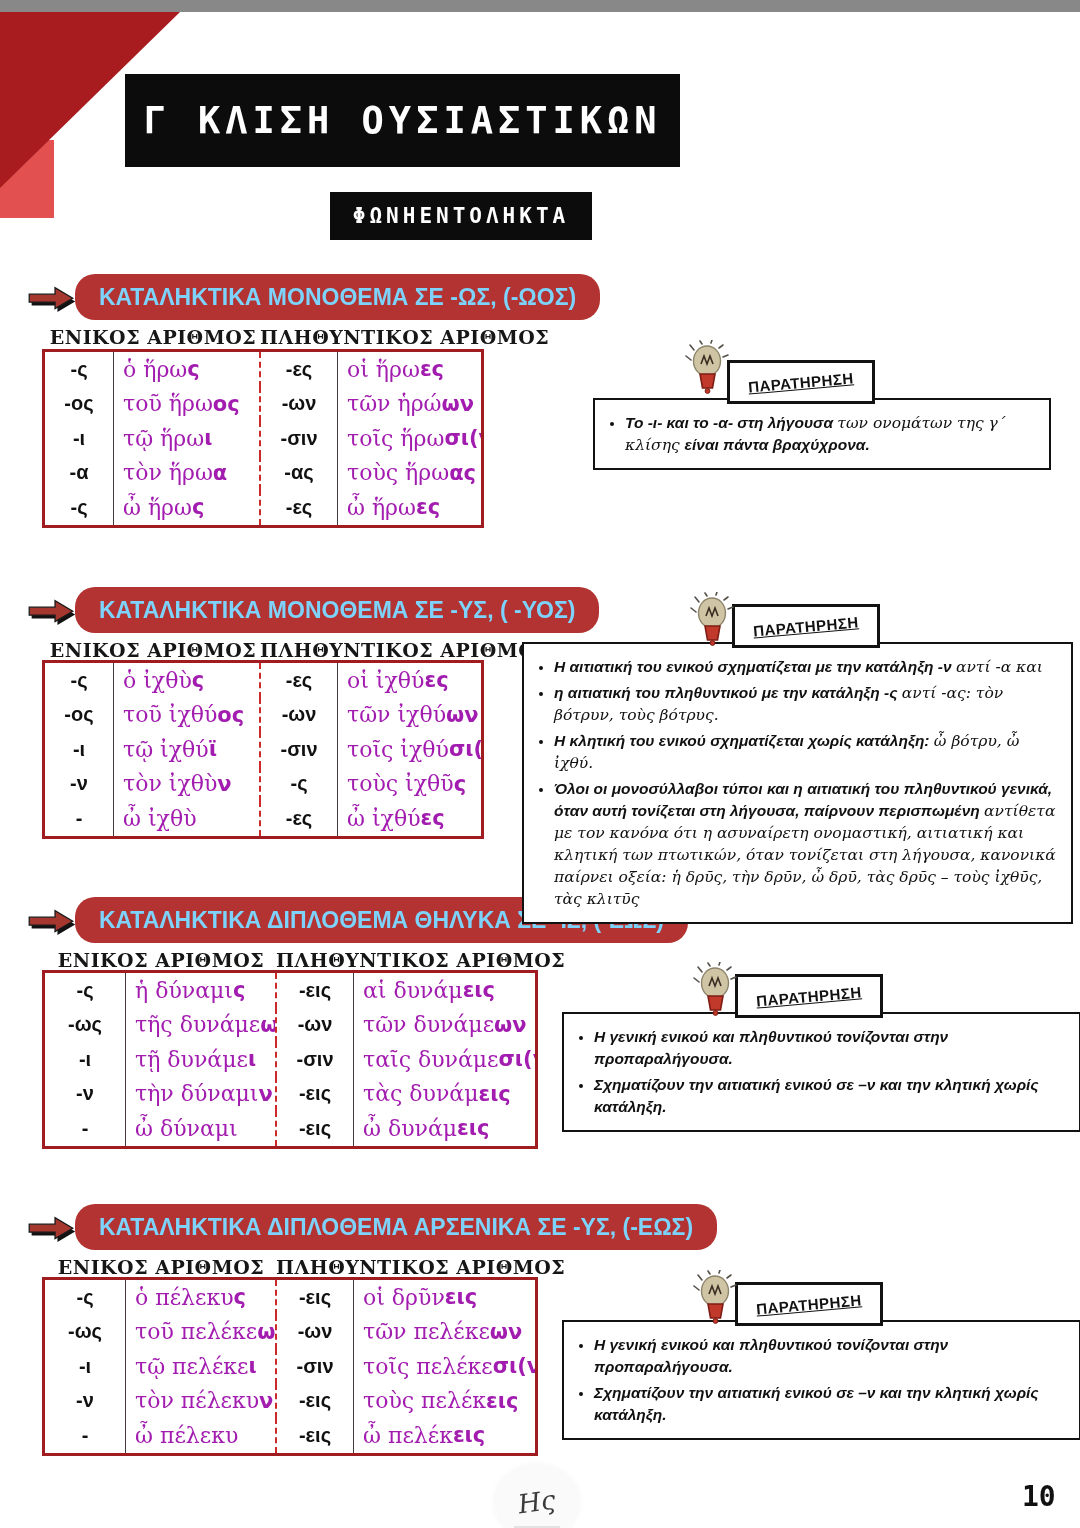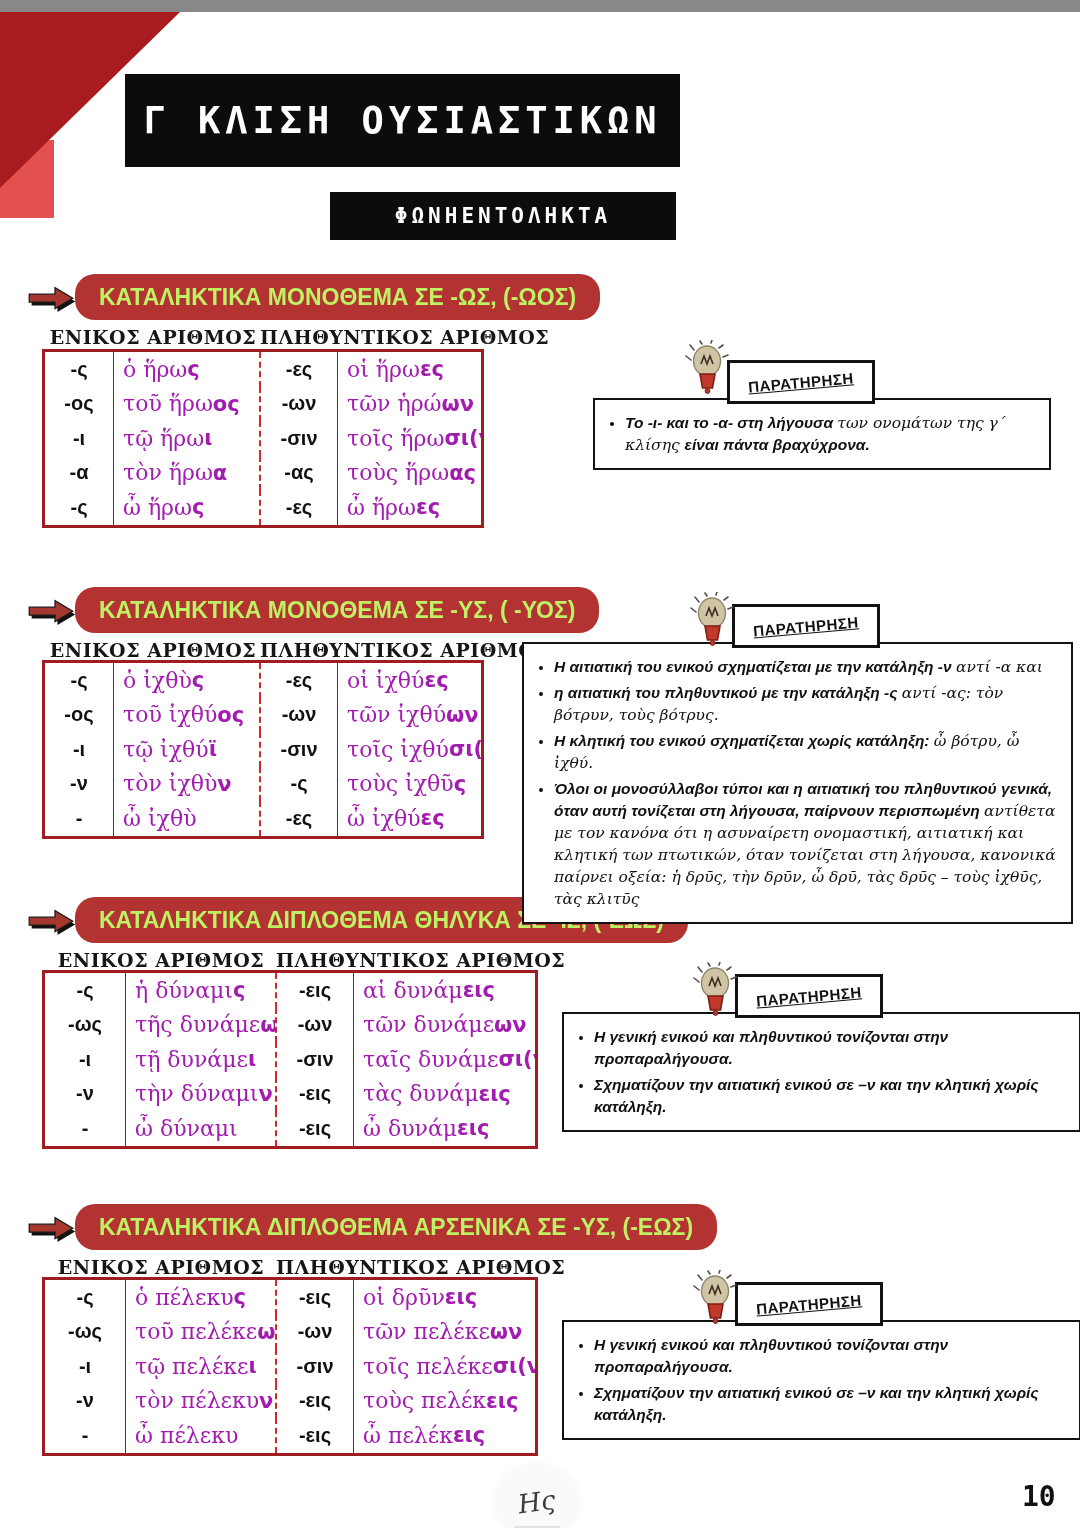--- a/index.html
+++ b/index.html
@@ -15,35 +15,35 @@
   
   .title-box{
     position:absolute;left:125px;top:62px;width:555px;height:93px;background:#0c0c0c;
     display:flex;align-items:center;justify-content:center;z-index:3;
   }
   .title-box span{
     color:#fff;font-family:"DejaVu Sans Mono","Liberation Mono",monospace;
     font-weight:bold;font-size:37px;letter-spacing:5px;white-space:nowrap;
   }
   .subtitle-box{
-    position:absolute;left:330px;top:180px;width:346px;height:48px;background:#0c0c0c;
+    position:absolute;left:330px;top:180px;width:262px;height:48px;background:#0c0c0c;
     display:flex;align-items:center;justify-content:center;
   }
   .subtitle-box span{
     color:#fff;font-family:"DejaVu Sans Mono","Liberation Mono",monospace;
     font-weight:bold;font-size:21px;letter-spacing:4px;white-space:nowrap;
   }
   
   .arrow{position:absolute;left:26px;width:50px;height:34px;}
   .banner{
     position:absolute;left:75px;height:46px;background:#b23331;border-radius:20px;
     display:flex;align-items:center;padding:0 24px;
   }
   .banner span{
-    color:#bef264;font-weight:bold;font-size:23px;white-space:nowrap;
+    color:#7dd3fc;font-weight:bold;font-size:23px;white-space:nowrap;
     font-family:"Liberation Sans",sans-serif;
   }
   
   .col-heads{position:absolute;left:46px;display:flex;font-weight:bold;}
   .col-heads span{
     font-family:"DejaVu Serif","DejaVu Sans",serif;font-size:19px;color:#161616;
     text-align:center;letter-spacing:.5px;white-space:nowrap;
   }
   .t12h .sgh{width:214px;} .t12h .plh{width:226px;}
   .t34h .sgh{width:230px;} .t34h .plh{width:262px;}

